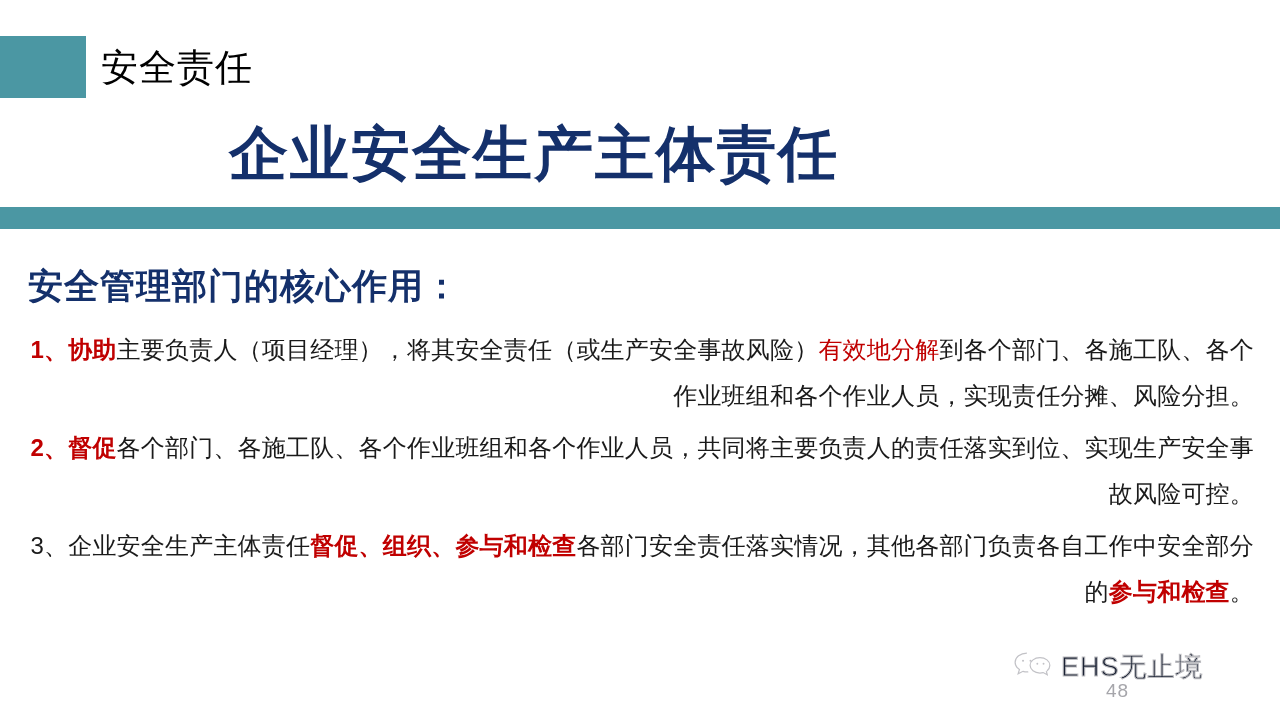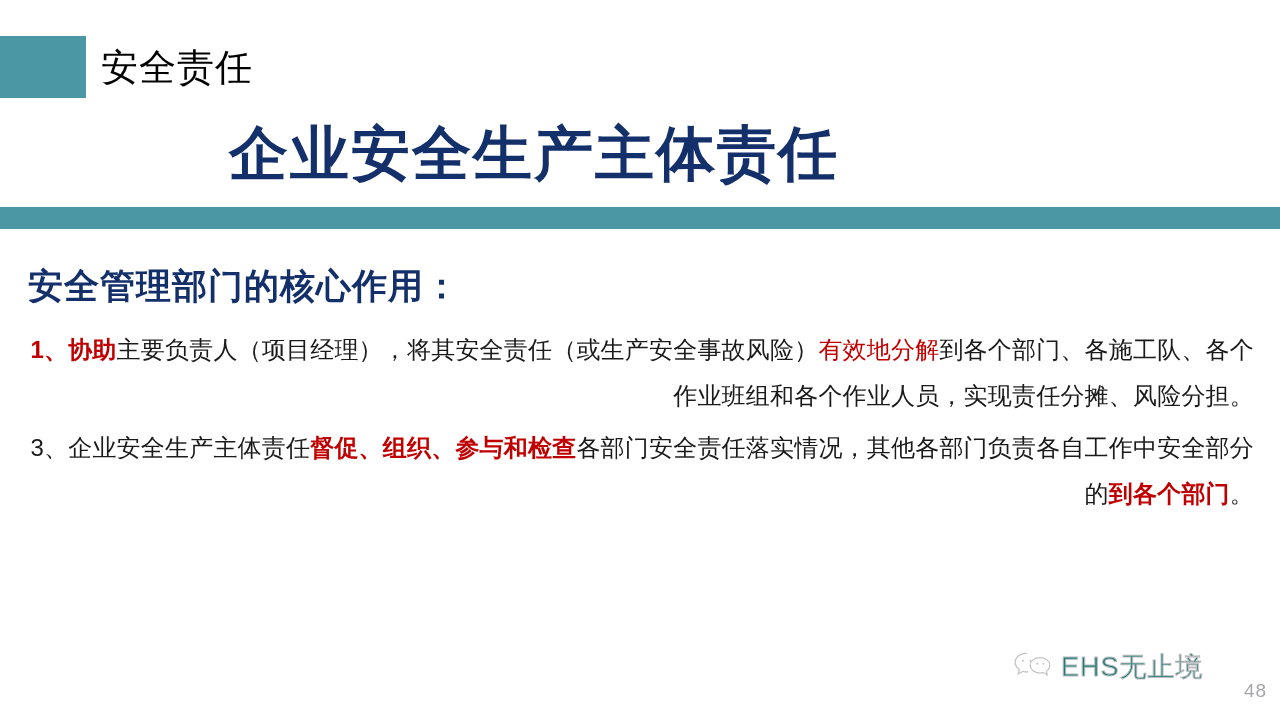--- a/index.html
+++ b/index.html
@@ -119,29 +119,29 @@
     gap: 7px;
     opacity: 0.95;
   }
   .wechat-icon {
     width: 42px;
     height: 32px;
     display: block;
   }
   .watermark-text {
     font-size: 27px;
-    color: #0f766e;
+    color: #0f172a;
     -webkit-text-stroke: 1px #b9b9bd;
     letter-spacing: 1px;
     white-space: nowrap;
     line-height: 1;
   }
   .page-number {
     position: absolute;
-    left: 1244px;
+    left: 1106px;
     top: 680px;
     font-size: 19px;
     color: #a6a6ab;
     letter-spacing: 1px;
   }
 </style>
 </head>
 <body>
 
 <div class="slide">
@@ -152,21 +152,22 @@
   </div>
 
   <div class="slide-title">企业安全生产主体责任</div>
 
   <div class="header-rule"></div>
 
   <div class="section-heading">安全管理部门的核心作用：</div>
 
   <div class="body-block">
       <div class="para"><span class="num-red">1、</span><span class="red-bold">协助</span><span>主要负责人（项目经理），将其安全责任（或生产安全事故风险）</span><span class="red">有效地分解</span><span>到各个部门、各施工队、各个作业班组和各个作业人员，实现责任分摊、风险分担。</span></div>
-      <div class="para"><span class="num-plain">3、</span><span>企业安全生产主体责任</span><span class="red-bold">督促、组织、参与和检查</span><span>各部门安全责任落实情况，其他各部门负责各自工作中安全部分的</span><span class="red-bold">到各个部门</span><span>。</span></div>
+      <div class="para"><span class="num-red">2、</span><span class="red-bold">督促</span><span>各个部门、各施工队、各个作业班组和各个作业人员，共同将主要负责人的责任落实到位、实现生产安全事故风险可控。</span></div>
+      <div class="para"><span class="num-plain">3、</span><span>企业安全生产主体责任</span><span class="red-bold">督促、组织、参与和检查</span><span>各部门安全责任落实情况，其他各部门负责各自工作中安全部分的</span><span class="red-bold">参与和检查</span><span>。</span></div>
     </div>
 
   <div class="watermark">
     <span>
       <svg class="wechat-icon" viewBox="0 0 44 34" xmlns="http://www.w3.org/2000/svg">
         <g fill="none" stroke="#bfbfc4" stroke-width="1.3">
           <path d="M15.5 2.2C8.6 2.2 3 6.6 3 12c0 3.1 1.8 5.8 4.6 7.6L6.2 24.3l5.2-2.7c1.3.4 2.7.6 4.1.6.5 0 1 0 1.5-.1"></path>
           <circle cx="11.4" cy="10.3" r="1.1" fill="#bfbfc4" stroke="none"></circle>
           <circle cx="19.4" cy="10.3" r="1.1" fill="#bfbfc4" stroke="none"></circle>
           <path d="M40.8 21.2c1.9-1.5 3.1-3.6 3.1-6 0-4.5-4.7-8.2-10.5-8.2S22.9 10.7 22.9 15.2c0 4.5 4.7 8.2 10.5 8.2 1.2 0 2.3-.2 3.4-.5l4.4 2.3-1.1-3.9" transform="translate(-4 0)"></path>

